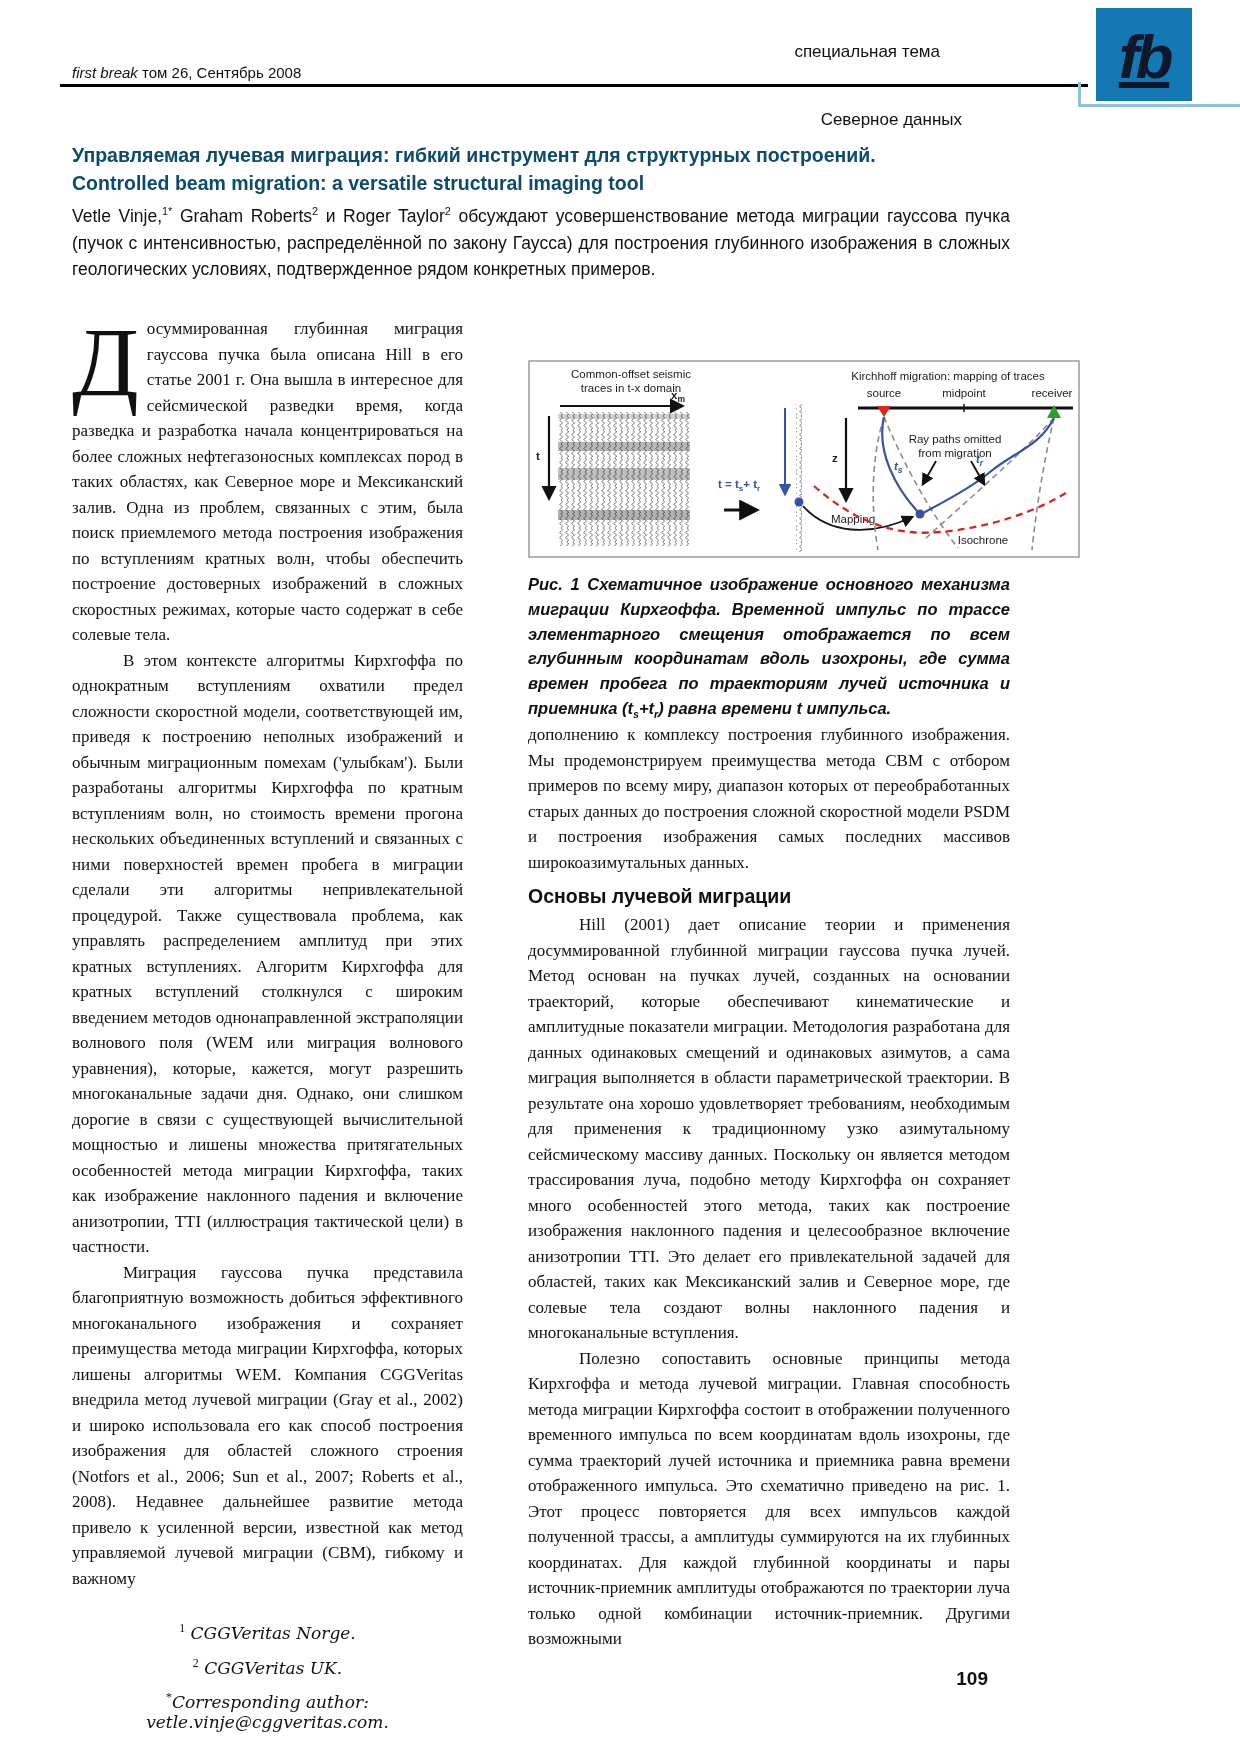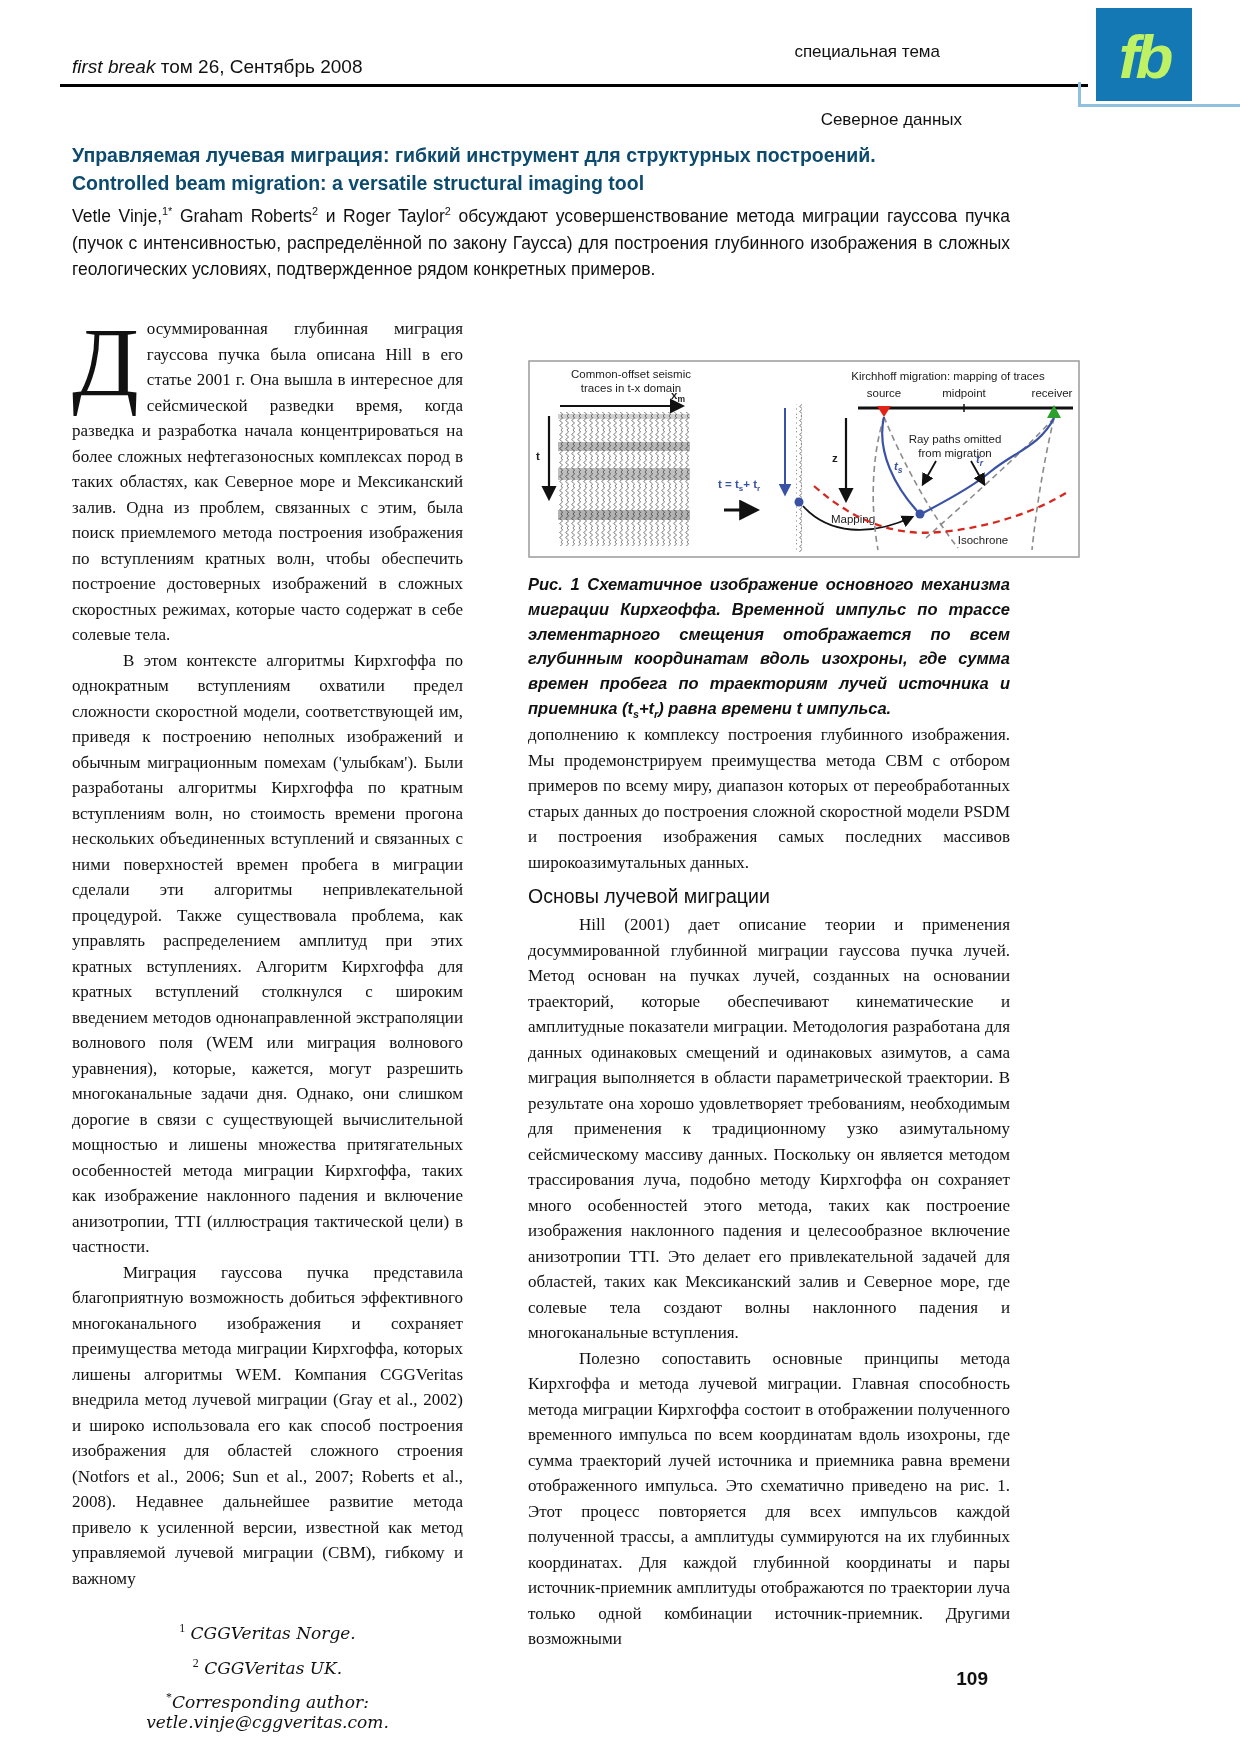--- a/index.html
+++ b/index.html
@@ -1,30 +1,30 @@
 <!DOCTYPE html>
 <html><head>
 <meta charset="utf-8">
 <style>
   html,body{margin:0;padding:0;background:#ffffff;}
   .page{position:relative;width:1240px;height:1755px;background:#ffffff;overflow:hidden;
         color:#111;font-family:"Liberation Serif","DejaVu Serif",serif;}
   
-  .mast-left{position:absolute;left:72px;top:56px;font-family:"Liberation Sans",sans-serif;
-             font-size:19px;color:#111;}
+  .mast-left{position:absolute;left:72px;top:64px;font-family:"Liberation Sans",sans-serif;
+             font-size:15px;color:#111;}
   .journal-name{font-style:italic;}
   .mast-right{position:absolute;top:42px;right:300px;font-family:"Liberation Sans",sans-serif;
               font-size:17px;color:#111;}
   .rule{position:absolute;left:60px;top:84px;width:1028px;height:3px;background:#000;}
   .section-label{position:absolute;top:110px;right:278px;font-family:"Liberation Sans",sans-serif;
                  font-size:17px;color:#111;}
   .logo-box{position:absolute;top:8px;right:48px;width:96px;height:93px;background:#1478b5;
             display:flex;align-items:center;justify-content:center;}
   .logo-fb{font-family:"Liberation Sans",sans-serif;font-style:italic;font-weight:bold;
-           font-size:62px;color:#bef264;letter-spacing:-4px;transform:translateY(2px);}
+           font-size:62px;color:#0f172a;letter-spacing:-4px;transform:translateY(2px);text-decoration:underline;}
   .logo-hline{position:absolute;top:104px;left:1078px;width:162px;height:3px;background:#8fc1de;}
   .logo-vline{position:absolute;top:82px;left:1078px;width:3px;height:23px;background:#8fc1de;}
   
   .content{position:absolute;left:72px;top:142px;width:938px;}
   .title-ru,.title-en{margin:0;font-family:"Liberation Sans",sans-serif;font-weight:bold;
                       font-size:19.5px;line-height:1.42;color:#0c4a6e;}
   .byline{margin:6px 0 0 0;font-family:"Liberation Sans",sans-serif;font-size:17.5px;
           line-height:1.5;text-align:justify;color:#111;}
   .byline sup{font-size:62%;line-height:0;}
   
@@ -40,21 +40,21 @@
   .footnote sup{font-style:normal;font-family:"Liberation Serif",serif;font-size:70%;}
   
   .page-footer{margin-top:92px;font-family:"Liberation Sans",sans-serif;font-size:18px;line-height:1.55;}
   
   .figwrap{margin-top:44px;width:552px;margin-right:-70px;}
   figure{margin:0;}
   .caption{margin:10px 0 0 0;font-family:"Liberation Sans",sans-serif;font-weight:bold;
            font-style:italic;font-size:16.5px;line-height:1.5;text-align:justify;}
   .caption sub{font-size:65%;}
   .rc-p1{margin-top:8px;}
-  .subhead{margin:10px 0 4px 0;font-family:"Liberation Sans",sans-serif;font-weight:normal;
+  .subhead{margin:10px 0 4px 0;font-family:"Liberation Sans",sans-serif;font-weight:bold;
            font-size:19.5px;color:#111;}
   .pagenum{margin-top:16px;padding-right:22px;text-align:right;font-family:"Liberation Sans",sans-serif;
            font-weight:bold;font-size:19px;}
   
   .figtxt{font-family:"Liberation Sans",sans-serif;font-size:11.5px;fill:#1c1c1c;}
   .figbold{font-weight:bold;}
   .figblue{fill:#3a52a4;font-weight:bold;}
 </style>
 </head>
 <body>

